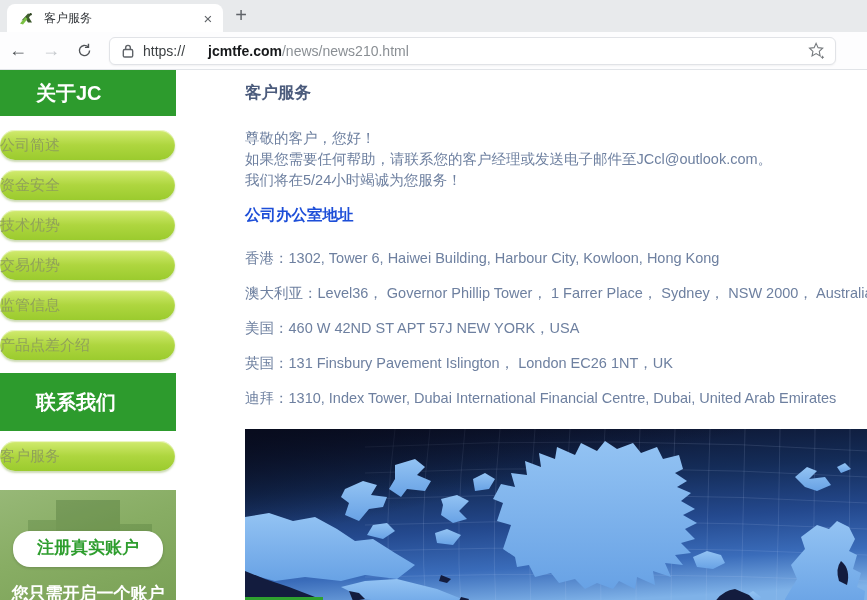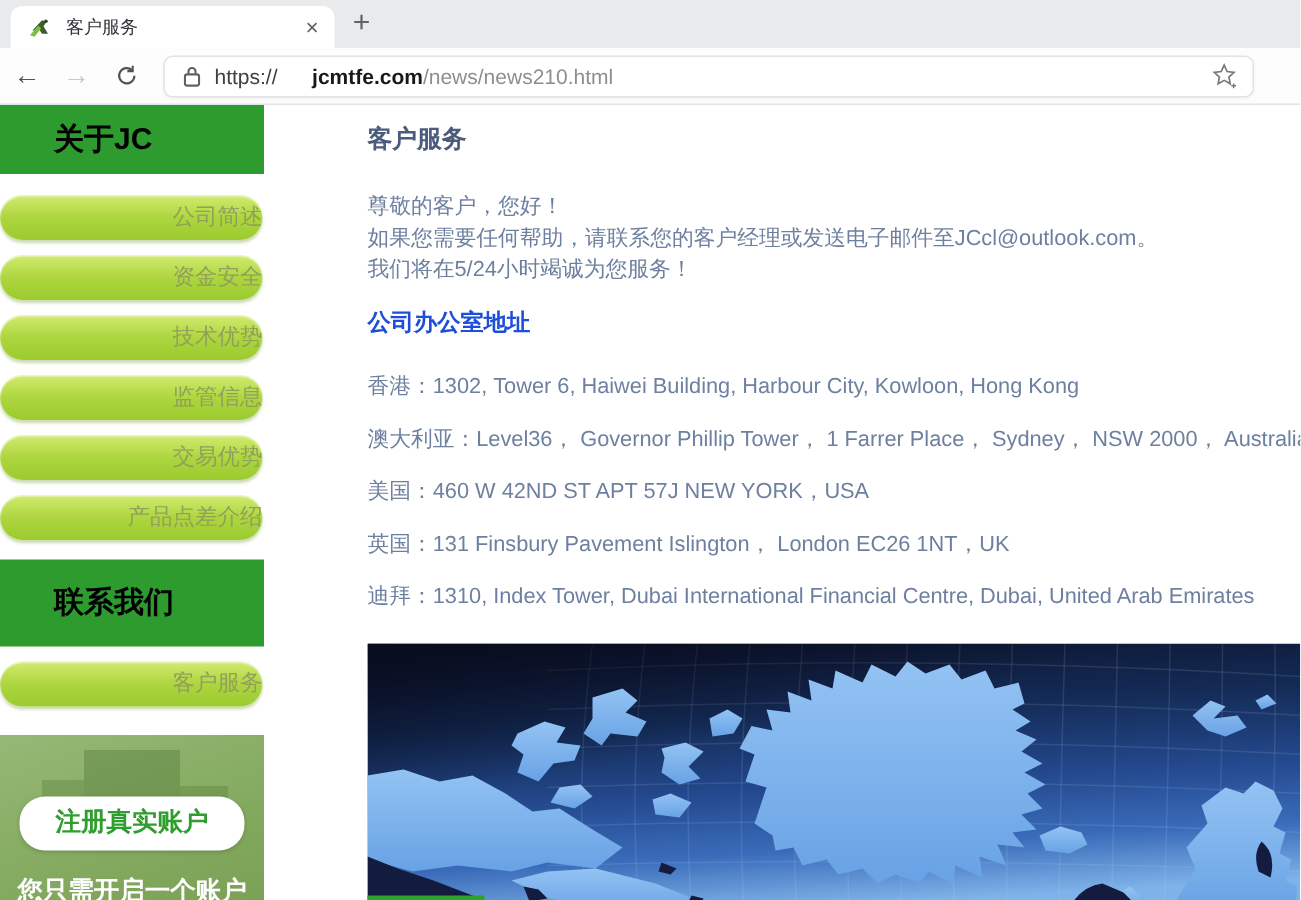--- a/index.html
+++ b/index.html
@@ -37,29 +37,29 @@
   .lock{margin:0 0 0 12px;display:flex;}
   .url{font-size:14px;margin-left:9px;white-space:nowrap;}
   .url .scheme{color:#3c4043;}
   .url .domain{color:#17191b;font-weight:bold;padding-left:23px;}
   .url .path{color:#8a8f94;}
   .star{margin-left:auto;margin-right:9px;display:flex;}
   
   .content{display:flex;height:530px;}
   .sidebar{width:176px;flex:none;}
   .sb-header{
-    height:46px;background:#2d9b2d;color:#000000;font-size:20px;font-weight:bold;
+    height:46px;background:#2d9b2d;color:#ffffff;font-size:20px;font-weight:bold;
     line-height:46px;padding-left:36px;box-sizing:border-box;
   }
   .sb-header.tall{height:58px;line-height:58px;margin-top:13px;}
   .sb-btn{
     display:block;width:175px;height:30px;margin:10px 0 0 0;border-radius:15px;
     background:linear-gradient(180deg,#d2eb70 0%,#aed63f 50%,#9bcb2e 100%);
     box-shadow:inset 0 1px 1px rgba(255,255,255,.65),0 2px 2px rgba(110,150,40,.35);
-    color:#90a159;font-size:15px;text-align:right;line-height:30px;box-sizing:border-box;padding-left:18px;
+    color:#90a159;font-size:15px;text-align:left;line-height:30px;box-sizing:border-box;
   }
   .sb-btn.first{margin-top:14px;}
   .promo{
     margin-top:19px;width:176px;height:110px;position:relative;overflow:hidden;
     background:linear-gradient(160deg,#97b877 0%,#88ad64 45%,#7aa156 100%);
   }
   .promo .bld{
     position:absolute;left:56px;top:10px;width:64px;height:34px;
     background:rgba(55,95,35,.28);
     box-shadow:-34px 14px 0 -6px rgba(55,95,35,.22),40px 16px 0 -8px rgba(55,95,35,.22);
@@ -129,22 +129,22 @@
     </div>
   </div>
 
   <div class="content">
 
     <div class="sidebar">
       <div class="sb-header">关于JC</div>
       <div class="sb-btn first">公司简述</div>
       <div class="sb-btn">资金安全</div>
       <div class="sb-btn">技术优势</div>
+      <div class="sb-btn">交易优势</div>
       <div class="sb-btn">监管信息</div>
-      <div class="sb-btn">交易优势</div>
       <div class="sb-btn">产品点差介绍</div>
       <div class="sb-header tall">联系我们</div>
       <div class="sb-btn">客户服务</div>
 
       <div class="promo">
         <div class="bld"></div>
         <div class="promo-btn">注册真实账户</div>
         <div class="promo-caption">您只需开启一个账户</div>
       </div>
     </div>

